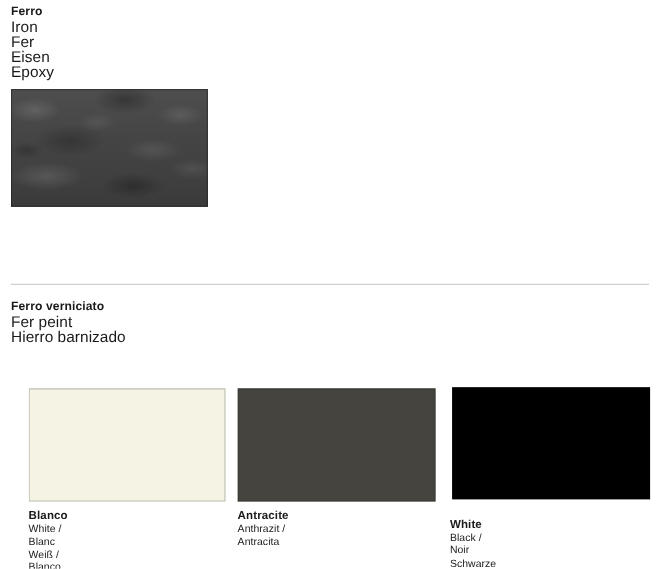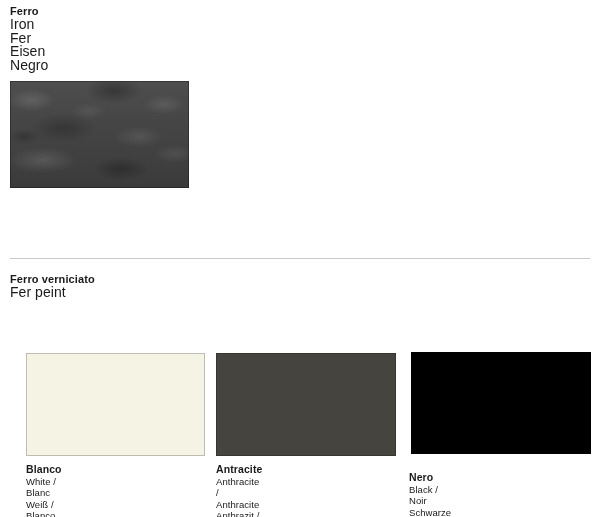--- a/index.html
+++ b/index.html
@@ -127,56 +127,56 @@
 </head>
 <body style="background-color: rgb(255, 255, 255); color: rgb(26, 26, 26);">
 
 <div id="section-iron">
 
   <div class="mat-names" id="iron-names">
     <div class="name-primary">Ferro</div>
     <div class="name-alt">Iron</div>
     <div class="name-alt">Fer</div>
     <div class="name-alt">Eisen</div>
-    <div class="name-alt">Negro</div>
+    <div class="name-alt">Epoxy</div>
   </div>
 
   <div id="iron-swatch"></div>
 
 </div>
 
 <div id="section-divider" style="background-color: rgb(201, 201, 201);"></div>
 
 <div id="section-painted-iron">
 
   <div class="mat-names" id="painted-iron-names">
     <div class="name-primary">Ferro verniciato</div>
     <div class="name-alt">Fer peint</div>
+    <div class="name-alt">Hierro barnizado</div>
   </div>
 
   <div class="color-item">
     <div class="color-chip" id="chip-bianco" style="background-color: rgb(244, 243, 228);"></div>
     <div class="color-caption" id="caption-bianco">
       <div class="color-name">Blanco</div>
       <div class="color-alt">White / Blanc</div>
       <div class="color-alt">Weiß / Blanco</div>
     </div>
   </div>
 
   <div class="color-item">
     <div class="color-chip" id="chip-antracite" style="background-color: rgb(70, 68, 62);"></div>
     <div class="color-caption" id="caption-antracite">
       <div class="color-name">Antracite</div>
-      <div class="color-alt">Anthracite / Anthracite</div>
       <div class="color-alt">Anthrazit / Antracita</div>
     </div>
   </div>
 
   <div class="color-item">
     <div class="color-chip" id="chip-nero" style="background-color: rgb(0, 0, 0);"></div>
     <div class="color-caption" id="caption-nero">
-      <div class="color-name">Nero</div>
+      <div class="color-name">White</div>
       <div class="color-alt">Black / Noir</div>
       <div class="color-alt">Schwarze / Negro</div>
     </div>
   </div>
 
 </div>
 
 </body></html>

